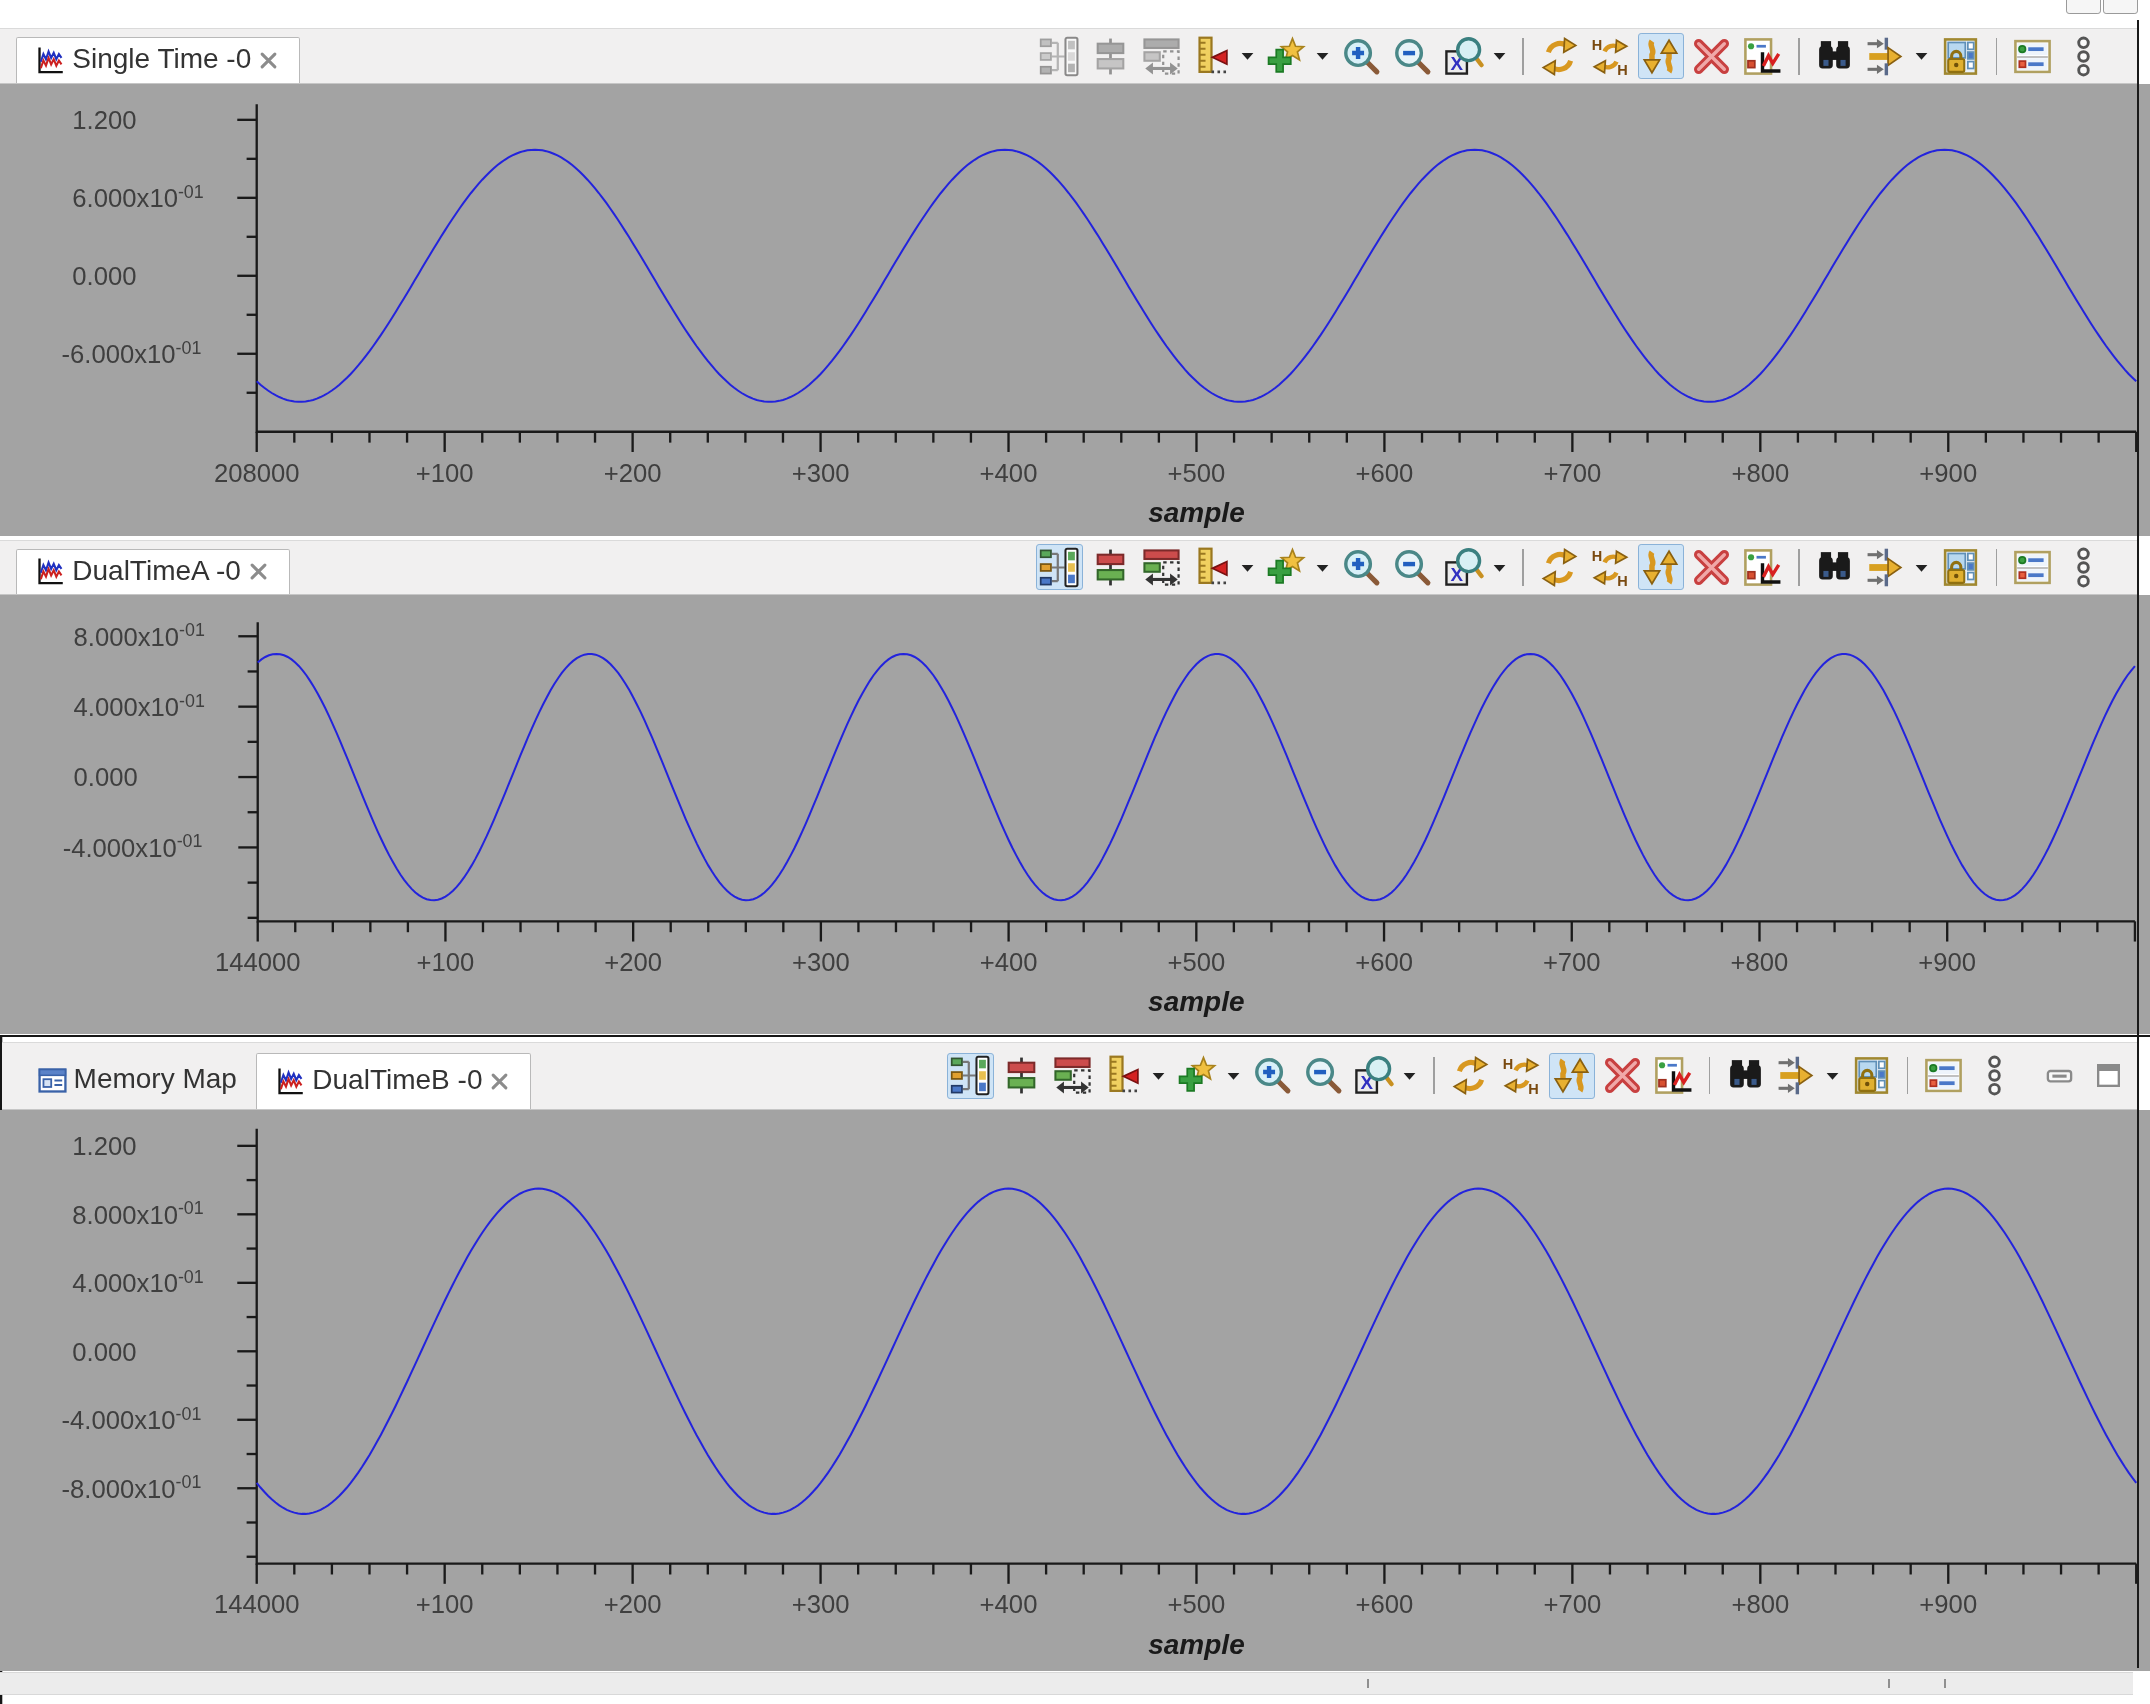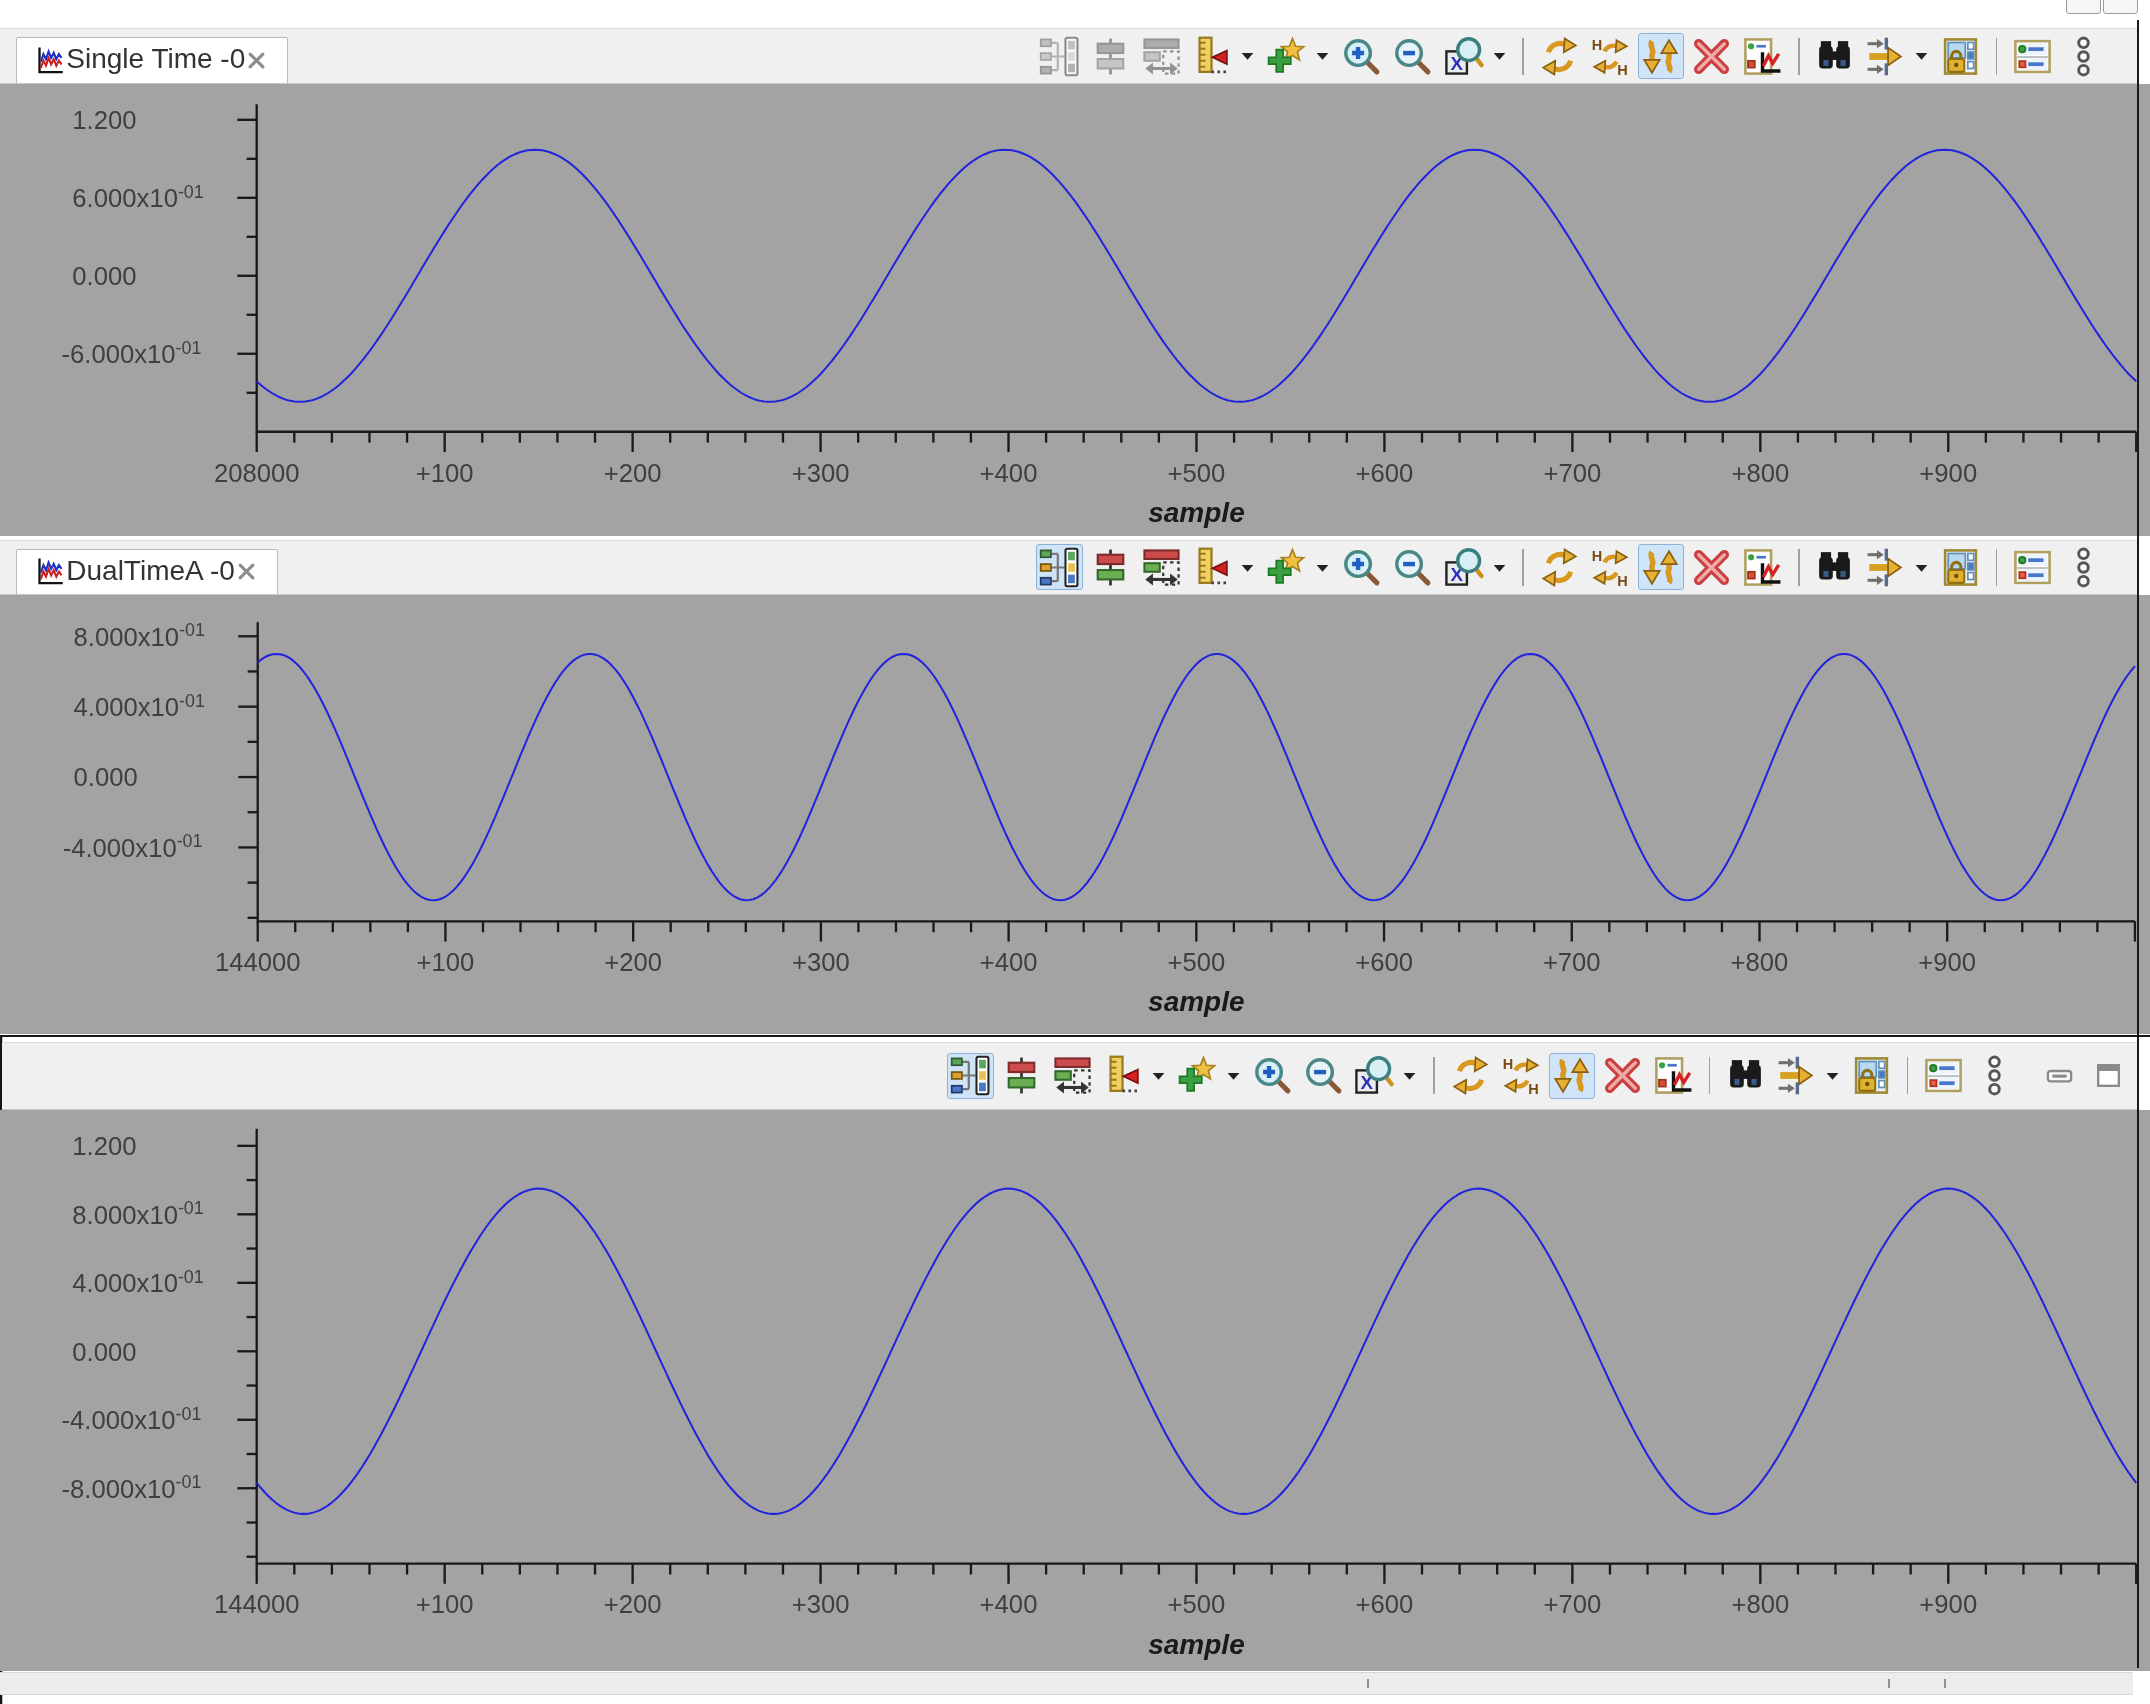--- a/index.html
+++ b/index.html
@@ -4,21 +4,21 @@
 <style>
   html,body{margin:0;padding:0;background:#fff;}
   body{width:2151px;height:1704px;position:relative;overflow:hidden;
        font-family:"Liberation Sans",sans-serif;-webkit-font-smoothing:antialiased;}
   .panel{position:absolute;left:0;width:2151px;background:#fff;}
   .topstrip{position:absolute;left:0;top:0;width:2151px;height:28px;background:#fff;}
   .pbtn{position:absolute;width:33px;height:23px;border:1.6px solid #9a9a9a;border-radius:3.1px;background:#f6f6f6;}
   .tabbar{position:absolute;left:0;width:2137px;background:#f1f0f0;border-top:0.8px solid #dadada;
           border-bottom:0.8px solid #c6c6c6;display:flex;align-items:flex-end;box-sizing:border-box;}
   .tabs{display:flex;align-items:flex-end;height:100%;padding-left:15.6px;}
-  .tab{display:flex;align-items:center;gap:0;padding:0 18.7px;height:85%;box-sizing:border-box;
+  .tab{display:flex;align-items:center;gap:6px;padding:0 18.7px;height:85%;box-sizing:border-box;
        font-size:28px;color:#333;white-space:nowrap;}
   .tab.active{background:#fff;border:0.8px solid #b9b9b9;border-bottom:none;border-radius:2.3px 2.3px 0 0;}
   .tab .tlabel{padding-bottom:2.3px;}
   .toolbar{margin-left:auto;display:flex;align-items:center;height:100%;padding-right:28px;}
   .toolbar.with-win{padding-right:11px;}
   .tbtn{display:flex;align-items:center;padding:1.6px;margin:0 2.3px;border:0.8px solid transparent;border-radius:3.1px;}
   .tbtn svg.ic{width:41px;height:41px;display:block;}
   .tbtn svg.caret{width:17px;height:11.7px;margin-left:7px;display:block;}
   .tbtn.selected{background:#cfe4f6;border-color:#8ab2d8;}
   .tbtn.disabled svg.ic{filter:grayscale(1) opacity(.5);}
@@ -592,20 +592,42 @@
         <line x1="2697.68" y1="420" x2="2697.68" y2="434" stroke="#1a1a1a" stroke-width="3"></line>
         <line x1="2746" y1="420" x2="2746" y2="446" stroke="#1a1a1a" stroke-width="3"></line>
         <text x="1538" y="536" font-size="36" fill="#1a1a1a" text-anchor="middle" font-weight="bold" font-style="italic">sample</text>
         <polyline points="330.0,86.9 334.8,82.9 339.7,79.8 344.5,77.6 349.3,76.2 354.2,75.8 359.0,76.2 363.8,77.6 368.7,79.8 373.5,82.9 378.3,86.9 383.2,91.6 388.0,97.3 392.8,103.6 397.6,110.8 402.5,118.6 407.3,127.0 412.1,136.1 417.0,145.8 421.8,155.9 426.6,166.5 431.5,177.4 436.3,188.7 441.1,200.3 446.0,212.0 450.8,223.9 455.6,235.8 460.5,247.7 465.3,259.5 470.1,271.2 475.0,282.7 479.8,293.9 484.6,304.8 489.5,315.3 494.3,325.3 499.1,334.8 504.0,343.7 508.8,352.0 513.6,359.7 518.4,366.6 523.3,372.8 528.1,378.2 532.9,382.8 537.8,386.6 542.6,389.4 547.4,391.5 552.3,392.6 557.1,392.8 561.9,392.1 566.8,390.6 571.6,388.1 576.4,384.8 581.3,380.6 586.1,375.6 590.9,369.8 595.8,363.2 600.6,355.9 605.4,348.0 610.3,339.3 615.1,330.1 619.9,320.3 624.8,310.1 629.6,299.4 634.4,288.4 639.2,277.0 644.1,265.4 648.9,253.6 653.7,241.7 658.6,229.8 663.4,217.9 668.2,206.1 673.1,194.5 677.9,183.0 682.7,171.9 687.6,161.1 692.4,150.8 697.2,140.9 702.1,131.5 706.9,122.7 711.7,114.6 716.6,107.1 721.4,100.3 726.2,94.4 731.1,89.1 735.9,84.8 740.7,81.2 745.6,78.6 750.4,76.8 755.2,75.9 760.0,75.9 764.9,76.8 769.7,78.6 774.5,81.2 779.4,84.8 784.2,89.1 789.0,94.4 793.9,100.3 798.7,107.1 803.5,114.6 808.4,122.7 813.2,131.5 818.0,140.9 822.9,150.8 827.7,161.1 832.5,171.9 837.4,183.0 842.2,194.5 847.0,206.1 851.9,217.9 856.7,229.8 861.5,241.7 866.4,253.6 871.2,265.4 876.0,277.0 880.8,288.4 885.7,299.4 890.5,310.1 895.3,320.3 900.2,330.1 905.0,339.3 909.8,348.0 914.7,355.9 919.5,363.2 924.3,369.8 929.2,375.6 934.0,380.6 938.8,384.8 943.7,388.1 948.5,390.6 953.3,392.1 958.2,392.8 963.0,392.6 967.8,391.5 972.7,389.4 977.5,386.6 982.3,382.8 987.2,378.2 992.0,372.8 996.8,366.6 1001.6,359.7 1006.5,352.0 1011.3,343.7 1016.1,334.8 1021.0,325.3 1025.8,315.3 1030.6,304.8 1035.5,293.9 1040.3,282.7 1045.1,271.2 1050.0,259.5 1054.8,247.7 1059.6,235.8 1064.5,223.9 1069.3,212.0 1074.1,200.3 1079.0,188.7 1083.8,177.4 1088.6,166.5 1093.5,155.9 1098.3,145.8 1103.1,136.1 1108.0,127.0 1112.8,118.6 1117.6,110.8 1122.4,103.6 1127.3,97.3 1132.1,91.6 1136.9,86.9 1141.8,82.9 1146.6,79.8 1151.4,77.6 1156.3,76.2 1161.1,75.8 1165.9,76.2 1170.8,77.6 1175.6,79.8 1180.4,82.9 1185.3,86.9 1190.1,91.6 1194.9,97.3 1199.8,103.6 1204.6,110.8 1209.4,118.6 1214.3,127.0 1219.1,136.1 1223.9,145.8 1228.8,155.9 1233.6,166.5 1238.4,177.4 1243.2,188.7 1248.1,200.3 1252.9,212.0 1257.7,223.9 1262.6,235.8 1267.4,247.7 1272.2,259.5 1277.1,271.2 1281.9,282.7 1286.7,293.9 1291.6,304.8 1296.4,315.3 1301.2,325.3 1306.1,334.8 1310.9,343.7 1315.7,352.0 1320.6,359.7 1325.4,366.6 1330.2,372.8 1335.1,378.2 1339.9,382.8 1344.7,386.6 1349.6,389.4 1354.4,391.5 1359.2,392.6 1364.0,392.8 1368.9,392.1 1373.7,390.6 1378.5,388.1 1383.4,384.8 1388.2,380.6 1393.0,375.6 1397.9,369.8 1402.7,363.2 1407.5,355.9 1412.4,348.0 1417.2,339.3 1422.0,330.1 1426.9,320.3 1431.7,310.1 1436.5,299.4 1441.4,288.4 1446.2,277.0 1451.0,265.4 1455.9,253.6 1460.7,241.7 1465.5,229.8 1470.4,217.9 1475.2,206.1 1480.0,194.5 1484.8,183.0 1489.7,171.9 1494.5,161.1 1499.3,150.8 1504.2,140.9 1509.0,131.5 1513.8,122.7 1518.7,114.6 1523.5,107.1 1528.3,100.3 1533.2,94.4 1538.0,89.1 1542.8,84.8 1547.7,81.2 1552.5,78.6 1557.3,76.8 1562.2,75.9 1567.0,75.9 1571.8,76.8 1576.7,78.6 1581.5,81.2 1586.3,84.8 1591.2,89.1 1596.0,94.4 1600.8,100.3 1605.6,107.1 1610.5,114.6 1615.3,122.7 1620.1,131.5 1625.0,140.9 1629.8,150.8 1634.6,161.1 1639.5,171.9 1644.3,183.0 1649.1,194.5 1654.0,206.1 1658.8,217.9 1663.6,229.8 1668.5,241.7 1673.3,253.6 1678.1,265.4 1683.0,277.0 1687.8,288.4 1692.6,299.4 1697.5,310.1 1702.3,320.3 1707.1,330.1 1712.0,339.3 1716.8,348.0 1721.6,355.9 1726.4,363.2 1731.3,369.8 1736.1,375.6 1740.9,380.6 1745.8,384.8 1750.6,388.1 1755.4,390.6 1760.3,392.1 1765.1,392.8 1769.9,392.6 1774.8,391.5 1779.6,389.4 1784.4,386.6 1789.3,382.8 1794.1,378.2 1798.9,372.8 1803.8,366.6 1808.6,359.7 1813.4,352.0 1818.3,343.7 1823.1,334.8 1827.9,325.3 1832.8,315.3 1837.6,304.8 1842.4,293.9 1847.2,282.7 1852.1,271.2 1856.9,259.5 1861.7,247.7 1866.6,235.8 1871.4,223.9 1876.2,212.0 1881.1,200.3 1885.9,188.7 1890.7,177.4 1895.6,166.5 1900.4,155.9 1905.2,145.8 1910.1,136.1 1914.9,127.0 1919.7,118.6 1924.6,110.8 1929.4,103.6 1934.2,97.3 1939.1,91.6 1943.9,86.9 1948.7,82.9 1953.6,79.8 1958.4,77.6 1963.2,76.2 1968.0,75.8 1972.9,76.2 1977.7,77.6 1982.5,79.8 1987.4,82.9 1992.2,86.9 1997.0,91.6 2001.9,97.3 2006.7,103.6 2011.5,110.8 2016.4,118.6 2021.2,127.0 2026.0,136.1 2030.9,145.8 2035.7,155.9 2040.5,166.5 2045.4,177.4 2050.2,188.7 2055.0,200.3 2059.9,212.0 2064.7,223.9 2069.5,235.8 2074.4,247.7 2079.2,259.5 2084.0,271.2 2088.8,282.7 2093.7,293.9 2098.5,304.8 2103.3,315.3 2108.2,325.3 2113.0,334.8 2117.8,343.7 2122.7,352.0 2127.5,359.7 2132.3,366.6 2137.2,372.8 2142.0,378.2 2146.8,382.8 2151.7,386.6 2156.5,389.4 2161.3,391.5 2166.2,392.6 2171.0,392.8 2175.8,392.1 2180.7,390.6 2185.5,388.1 2190.3,384.8 2195.2,380.6 2200.0,375.6 2204.8,369.8 2209.6,363.2 2214.5,355.9 2219.3,348.0 2224.1,339.3 2229.0,330.1 2233.8,320.3 2238.6,310.1 2243.5,299.4 2248.3,288.4 2253.1,277.0 2258.0,265.4 2262.8,253.6 2267.6,241.7 2272.5,229.8 2277.3,217.9 2282.1,206.1 2287.0,194.5 2291.8,183.0 2296.6,171.9 2301.5,161.1 2306.3,150.8 2311.1,140.9 2316.0,131.5 2320.8,122.7 2325.6,114.6 2330.4,107.1 2335.3,100.3 2340.1,94.4 2344.9,89.1 2349.8,84.8 2354.6,81.2 2359.4,78.6 2364.3,76.8 2369.1,75.9 2373.9,75.9 2378.8,76.8 2383.6,78.6 2388.4,81.2 2393.3,84.8 2398.1,89.1 2402.9,94.4 2407.8,100.3 2412.6,107.1 2417.4,114.6 2422.3,122.7 2427.1,131.5 2431.9,140.9 2436.8,150.8 2441.6,161.1 2446.4,171.9 2451.2,183.0 2456.1,194.5 2460.9,206.1 2465.7,217.9 2470.6,229.8 2475.4,241.7 2480.2,253.6 2485.1,265.4 2489.9,277.0 2494.7,288.4 2499.6,299.4 2504.4,310.1 2509.2,320.3 2514.1,330.1 2518.9,339.3 2523.7,348.0 2528.6,355.9 2533.4,363.2 2538.2,369.8 2543.1,375.6 2547.9,380.6 2552.7,384.8 2557.6,388.1 2562.4,390.6 2567.2,392.1 2572.0,392.8 2576.9,392.6 2581.7,391.5 2586.5,389.4 2591.4,386.6 2596.2,382.8 2601.0,378.2 2605.9,372.8 2610.7,366.6 2615.5,359.7 2620.4,352.0 2625.2,343.7 2630.0,334.8 2634.9,325.3 2639.7,315.3 2644.5,304.8 2649.4,293.9 2654.2,282.7 2659.0,271.2 2663.9,259.5 2668.7,247.7 2673.5,235.8 2678.4,223.9 2683.2,212.0 2688.0,200.3 2692.8,188.7 2697.7,177.4 2702.5,166.5 2707.3,155.9 2712.2,145.8 2717.0,136.1 2721.8,127.0 2726.7,118.6 2731.5,110.8 2736.3,103.6 2741.2,97.3 2746.0,91.6" fill="none" stroke="#2323dd" stroke-width="2.6"></polyline>
       </svg>
   </div>
 </div>
 
 <div class="panel" id="panel-3" style="top:1035px;height:670px;">
   <div class="tabbar" style="top:4.7px;height:68px;left:2.3px;width:2135px;">
+    <div class="tabs">
+        <div class="tab">
+          <svg class="tab-icon" viewBox="0 0 24 24">
+  <rect x="2" y="3.5" width="20" height="17" fill="#fff" stroke="#3a62a8" stroke-width="1.8"></rect>
+  <rect x="2" y="3.5" width="20" height="4.5" fill="#5a82c8" stroke="#3a62a8" stroke-width="1.2"></rect>
+  <rect x="5" y="11" width="6" height="6" fill="#d8e4f4" stroke="#3a62a8" stroke-width="1.4"></rect>
+  <path d="M13.5 12 H19.5 M13.5 15.5 H19.5" stroke="#3a62a8" stroke-width="1.4"></path>
+</svg>
+          <span class="tlabel">Memory Map</span>
+        </div>
+        <div class="tab active">
+          <svg class="tab-icon" viewBox="0 0 24 24">
+  <path d="M3.5 2 V21 H21.5" stroke="#111" stroke-width="1.8" fill="none"></path>
+  <polyline points="4.5,13 6.5,7 8.5,11 10.5,5 12.5,10 14.5,6 16.5,11 18.5,7 20.5,10" fill="none" stroke="#2030c0" stroke-width="1.6"></polyline>
+  <polyline points="4.5,18 6.5,12 8.5,16 10.5,10 12.5,15 14.5,11 16.5,16 18.5,12 20.5,15" fill="none" stroke="#cc2020" stroke-width="1.6"></polyline>
+</svg>
+          <span class="tlabel">DualTimeB -0</span>
+          <svg class="close-x" viewBox="0 0 18 18">
+  <path d="M4 4 L14 14 M14 4 L4 14" stroke="#8c8c8c" stroke-width="2.4" stroke-linecap="round"></path>
+</svg>
+        </div>
+      </div>
     <div class="toolbar with-win">
         <div class="tbtn selected">
           <svg class="ic" viewBox="0 0 24 24">
   <path d="M7.5 4 H11 M7.5 12 H11 M7.5 20 H11 M11 4 V20 M11 12 H15" stroke="#777" stroke-width="1.3" fill="none"></path>
   <rect x="1" y="2" width="6" height="4" fill="#5aa85a" stroke="#335533"></rect>
   <rect x="1" y="10" width="6" height="4" fill="#e0a030" stroke="#775511"></rect>
   <rect x="1" y="18" width="6" height="4" fill="#4a78c8" stroke="#223a66"></rect>
   <rect x="15.5" y="1" width="7" height="22" rx="1" fill="#fff" stroke="#222" stroke-width="1.2"></rect>
   <rect x="17" y="2.8" width="4" height="5" fill="#5aa85a"></rect>
   <rect x="17" y="9.5" width="4" height="5" fill="#e8c050"></rect>

